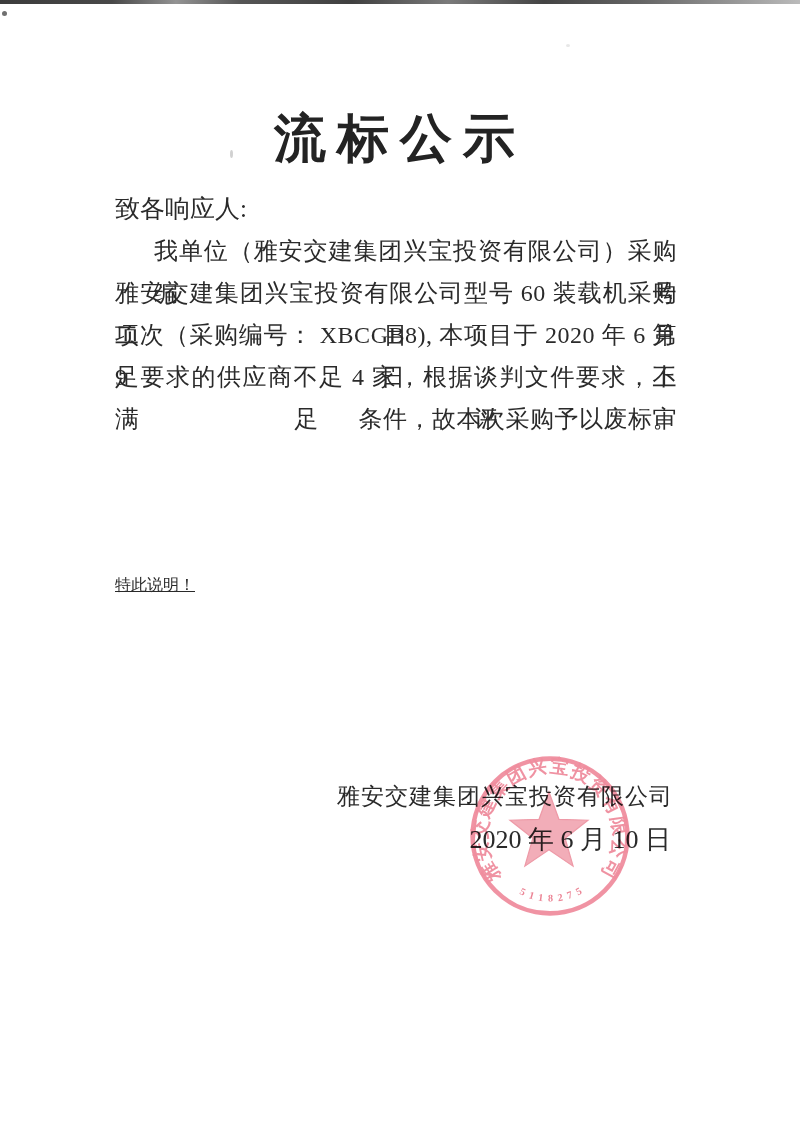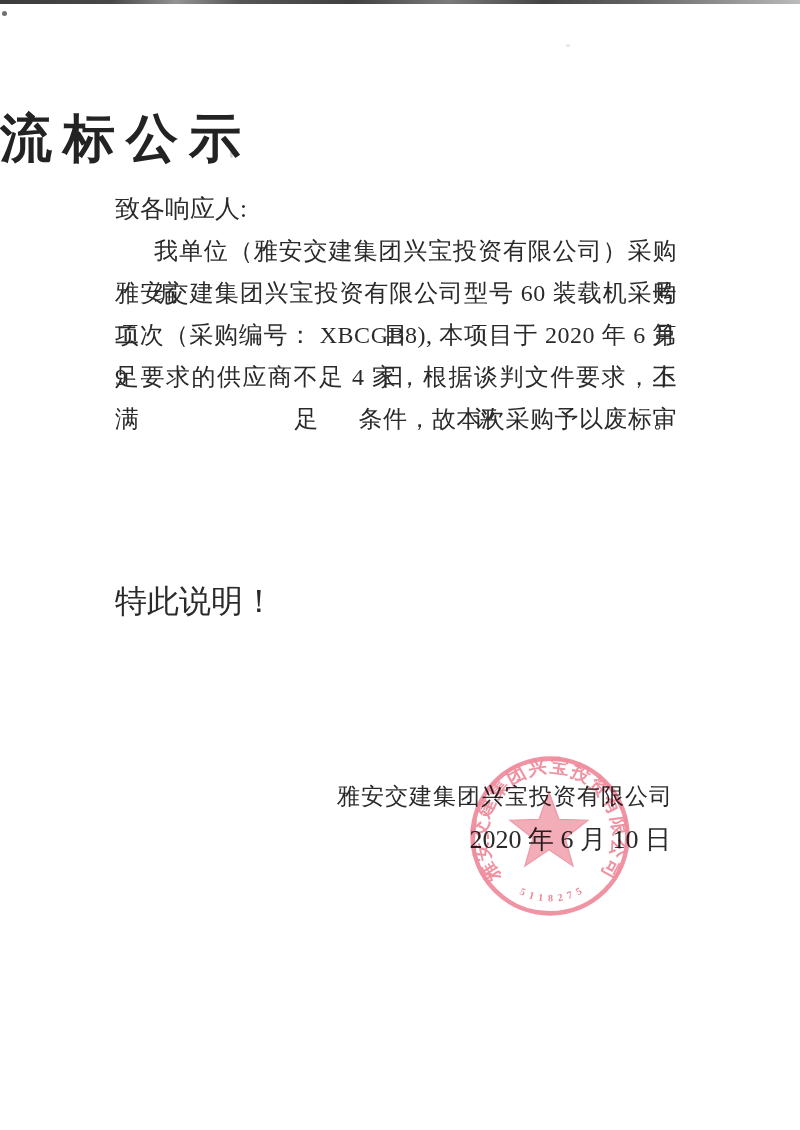--- a/index.html
+++ b/index.html
@@ -20,21 +20,21 @@
       #2f2f2f 44%, #6f6f6f 56%, #333 68%, #575757 80%, #8f8f8f 92%, #b5b5b5 100%);
     opacity:.92;
   }
   .speck{position:absolute;border-radius:50%;}
   .speck.s1{left:2px;top:11px;width:5px;height:5px;background:#4c4c4c;opacity:.8;}
   .speck.s2{left:230px;top:150px;width:3px;height:8px;background:#9a9a9a;opacity:.45;}
   .speck.s3{left:566px;top:44px;width:4px;height:3px;background:#cfcfcf;opacity:.5;}
 
   .title{
     position:absolute;top:104px;left:0;width:800px;
-    margin:0;
+    margin:0;text-align:center;
     font-size:52px;font-weight:bold;
     letter-spacing:11px;
     color:#232323;
   }
   .salutation{
     position:absolute;left:115px;top:192px;width:562px;
     font-size:25px;line-height:34px;
   }
   .body-block{
     position:absolute;left:115px;top:230px;width:562px;
@@ -46,22 +46,22 @@
     letter-spacing:.5px;
     text-align:right;
   }
   .bline.justify{
     white-space:normal;
     text-align:justify;
     text-align-last:justify;
   }
   .bline.indent{padding-left:39px;}
   .closing{
-    position:absolute;left:115px;top:584px;
-    font-size:32px;line-height:34px;
+    position:absolute;left:115px;top:568px;
+    font-size:16px;line-height:34px;text-decoration:underline;
   }
   .sig-company{
     position:absolute;right:127px;top:783px;
     font-size:23px;line-height:28px;letter-spacing:1px;
     white-space:pre;
   }
   .sig-date{
     position:absolute;right:129px;top:826px;
     font-size:26px;line-height:28px;
     white-space:pre;

